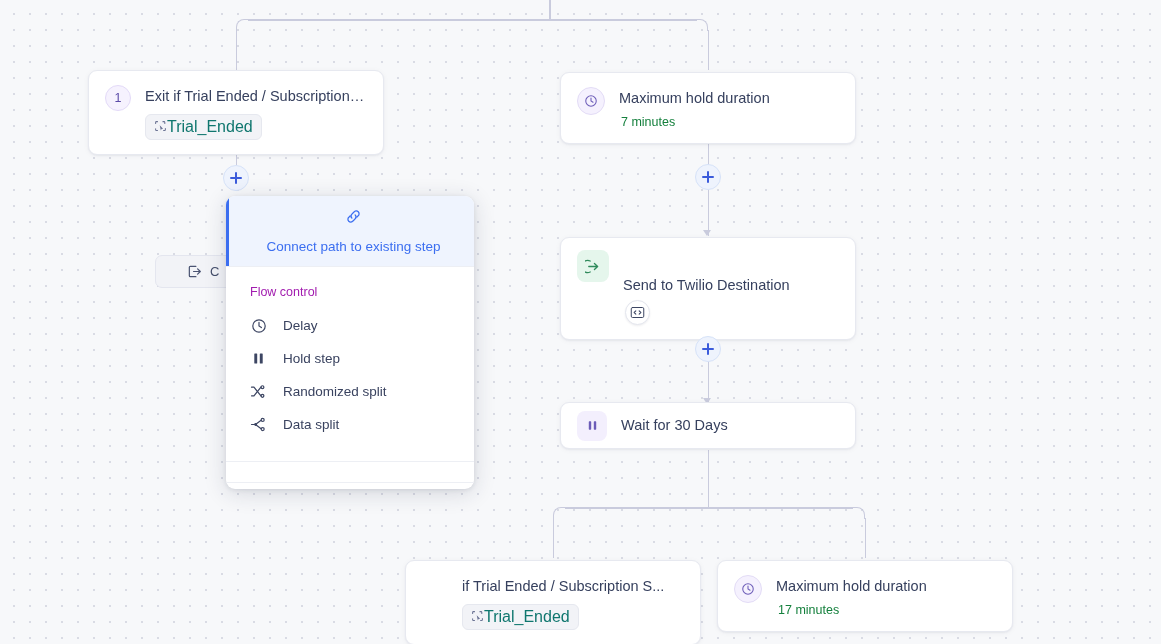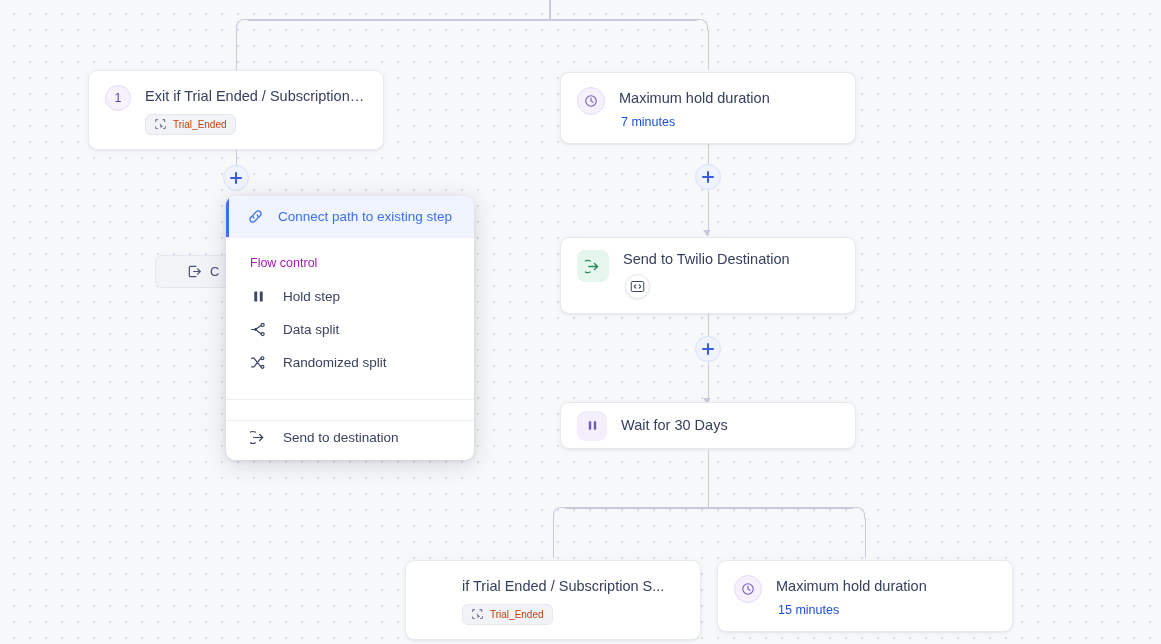--- a/index.html
+++ b/index.html
@@ -64,31 +64,31 @@
   .node-title {
     font-size: 14.5px;
     color: #36405e;
     line-height: 1.1;
     white-space: nowrap;
     overflow: hidden;
     text-overflow: ellipsis;
   }
   .node-sub {
     font-size: 12.5px;
-    color: #1d4ed8;
+    color: #15803d;
     padding-left: 2px;
   }
   .chip {
-    display: inline-flex; align-items: center; gap: 6px;
+    display: inline-flex; align-items: center; 
     background: #f2f3f7;
     border: 1px solid #e6e8ef;
     border-radius: 6px;
     padding: 3px 8px;
-    font-size: 10px;
-    color: #c2410c;
+    font-size: 16px;
+    color: #0f766e;
     align-self: flex-start;
     white-space: nowrap;
   }
   .badge-code {
     width: 25px; height: 25px;
     border-radius: 50%;
     background: #ffffff;
     border: 1px solid #e4e6ee;
     box-shadow: 0 1px 2px rgba(36,42,70,.08);
     display: flex; align-items: center; justify-content: center;
@@ -146,20 +146,21 @@
     padding-bottom: 6px;
   }
   .menu-hl {
     background: #eff4fe;
     border-left: 3px solid #3b6ef0;
     color: #3b6ef0;
     display: flex; align-items: center; gap: 14px;
     padding: 12px 14px 12px 18px;
     font-size: 13.5px;
     cursor: pointer;
+    flex-direction: column;
   }
   .menu-sep { height: 1px; background: #edeff4; }
   .menu-group-label {
     font-size: 12.5px;
     font-weight: normal;
     color: #a21caf;
     padding: 18px 0 10px 24px;
   }
   .menu-item {
     display: flex; align-items: center; gap: 16px;
@@ -230,21 +231,21 @@
     </div>
   </div>
 
   <div class="node" style="left:560px; top:237px; width:296px; padding-top:12px;">
     <div class="node-icon icon-green" style="width:32px;height:32px;flex:0 0 32px;">
       <svg width="17" height="17" viewBox="0 0 18 18" fill="none" stroke="#2f8a5b" stroke-width="1.4" stroke-linecap="round" stroke-linejoin="round">
         <path d="M5.5 3.2a6.4 6.4 0 100 11.6"></path>
         <path d="M4 9h9M10 5.8L13.4 9 10 12.2"></path>
       </svg>
     </div>
-    <div class="node-body" style="gap:6px; padding-top:2px;">
+    <div class="node-body" style="gap:6px; padding-top:2px;margin-top:26px;">
       <div class="node-title">Send to Twilio Destination</div>
       <div class="badge-code">
         <svg width="15" height="13" viewBox="0 0 18 15" fill="none" stroke="#3d4663" stroke-width="1.2" stroke-linecap="round" stroke-linejoin="round">
           <rect x="1.5" y="1.5" width="15" height="12" rx="1.6"></rect>
           <path d="M7 5.5L5 7.5 7 9.5M11 5.5l2 2-2 2" stroke-width="1.3"></path>
         </svg>
       </div>
     </div>
   </div>
 
@@ -278,21 +279,21 @@
 
   <div class="node" style="left:717px; top:560px; width:296px;">
     <div class="node-icon icon-round" style="width:28px;height:28px;flex:0 0 28px;">
       <svg width="14" height="14" viewBox="0 0 16 16" fill="none" stroke="#6c5cb8" stroke-width="1.2">
         <circle cx="8" cy="8" r="6"></circle>
           <path d="M8 4.6V8l2.3 1.5" stroke-linecap="round"></path>
       </svg>
     </div>
     <div class="node-body" style="gap:8px;">
       <div class="node-title">Maximum hold duration</div>
-      <div class="node-sub">15 minutes</div>
+      <div class="node-sub">17 minutes</div>
     </div>
   </div>
 
   <div class="ghost-chip" style="left:155px; top:255px; width:155px; height:33px;">
     <span class="mi-icon" style="margin-left:18px;">
       <svg width="15" height="15" viewBox="0 0 16 16" fill="none" stroke="#4a5372" stroke-width="1.3" stroke-linecap="round" stroke-linejoin="round">
         <path d="M9.5 2.5h-6A1 1 0 002.5 3.5v9a1 1 0 001 1h6"></path>
         <path d="M7 8h7M11.3 5.2L14.2 8l-2.9 2.8"></path>
       </svg>
     </span>
@@ -312,67 +313,67 @@
           <path d="M10.7 7.3a3 3 0 010 4.2l-2.2 2.2a3 3 0 11-4.2-4.2l1.1-1.1"></path>
         </svg>
       </span>
       <span>Connect path to existing step</span>
     </div>
 
     <div class="menu-sep"></div>
 
     <div class="menu-group-label">Flow control</div>
 
+    <div class="menu-item">
+      <span class="mi-icon">
+        <svg width="16" height="16" viewBox="0 0 16 16" fill="none" stroke="#3d4663" stroke-width="1.2">
+          <circle cx="8" cy="8" r="6.2"></circle>
+            <path d="M8 4.4V8l2.4 1.6" stroke-linecap="round"></path>
+        </svg>
+      </span>
+      <span>Delay</span>
+    </div>
 
     <div class="menu-item">
       <span class="mi-icon">
         <svg width="15" height="15" viewBox="0 0 15 15" fill="#3d4663">
           <rect x="3.3" y="2.4" width="2.9" height="10.2" rx="0.5"></rect>
           <rect x="8.8" y="2.4" width="2.9" height="10.2" rx="0.5"></rect>
         </svg>
       </span>
       <span>Hold step</span>
+    </div>
+
+    <div class="menu-item">
+      <span class="mi-icon">
+        <svg width="17" height="17" viewBox="0 0 18 18" fill="none" stroke="#3d4663" stroke-width="1.3" stroke-linecap="round" stroke-linejoin="round">
+          <path d="M1.6 4.4h2.6l7.4 9.2"></path>
+          <path d="M1.6 13.6h2.6l7.4-9.2"></path>
+          <circle cx="13.2" cy="4.4" r="1.5"></circle>
+          <circle cx="13.2" cy="13.6" r="1.5"></circle>
+        </svg>
+      </span>
+      <span>Randomized split</span>
     </div>
 
     <div class="menu-item">
       <span class="mi-icon">
         <svg width="17" height="17" viewBox="0 0 18 18" fill="none" stroke="#3d4663" stroke-width="1.3" stroke-linecap="round" stroke-linejoin="round">
           <path d="M1.6 9h4.2"></path>
           <path d="M5.8 9l6-4.4M5.8 9l6 4.4"></path>
           <circle cx="13.4" cy="4.2" r="1.6"></circle>
           <circle cx="13.4" cy="13.8" r="1.6"></circle>
           <circle cx="6" cy="9" r="0.9" fill="#3d4663"></circle>
         </svg>
       </span>
       <span>Data split</span>
     </div>
 
-    <div class="menu-item">
-      <span class="mi-icon">
-        <svg width="17" height="17" viewBox="0 0 18 18" fill="none" stroke="#3d4663" stroke-width="1.3" stroke-linecap="round" stroke-linejoin="round">
-          <path d="M1.6 4.4h2.6l7.4 9.2"></path>
-          <path d="M1.6 13.6h2.6l7.4-9.2"></path>
-          <circle cx="13.2" cy="4.4" r="1.5"></circle>
-          <circle cx="13.2" cy="13.6" r="1.5"></circle>
-        </svg>
-      </span>
-      <span>Randomized split</span>
-    </div>
-
     <div class="menu-sep" style="margin-top:20px;"></div>
 
 
 
     <div class="menu-sep" style="margin-top:20px;"></div>
 
 
-    <div class="menu-item">
-      <span class="mi-icon">
-        <svg width="17" height="17" viewBox="0 0 18 18" fill="none" stroke="#3d4663" stroke-width="1.3" stroke-linecap="round" stroke-linejoin="round">
-          <path d="M5.6 3.3a6.3 6.3 0 100 11.4"></path>
-          <path d="M3.8 9h9.4M10.2 5.8L13.4 9l-3.2 3.2"></path>
-        </svg>
-      </span>
-      <span>Send to destination</span>
-    </div>
   </div>
 
 </div>
 
 </body></html>

